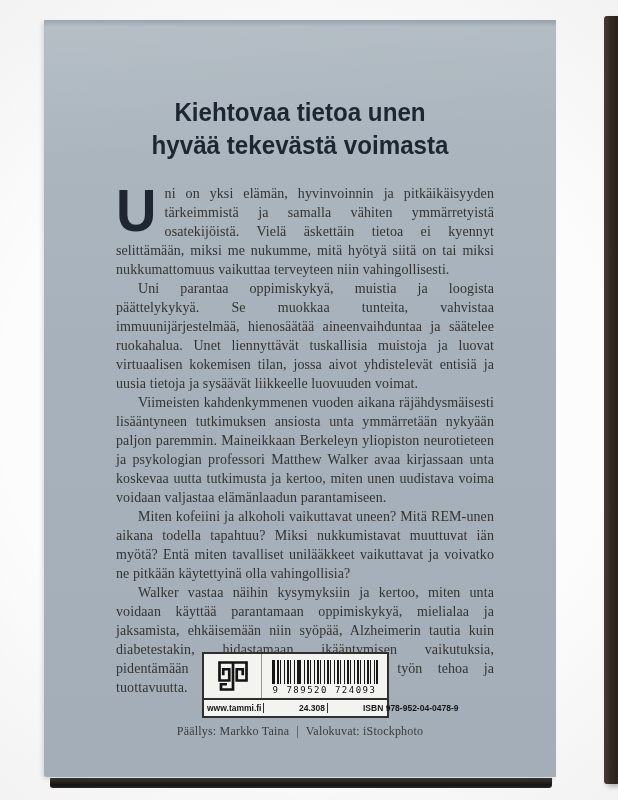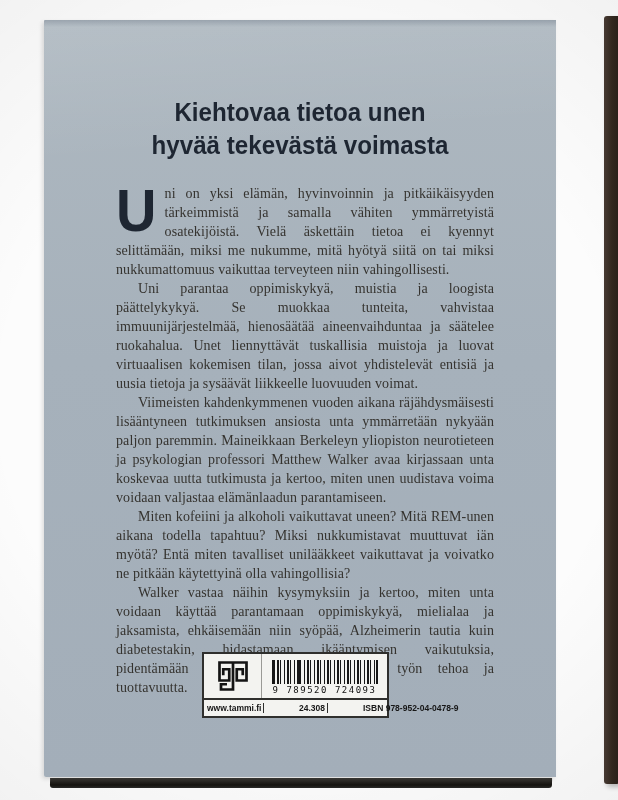--- a/index.html
+++ b/index.html
@@ -164,16 +164,19 @@
             <div class="ean-digits">9 789520 724093</div>
           </div>
         </div>
         <div class="barcode-bottom">
           <div class="bc-cell bc-site">www.tammi.fi</div>
           <div class="bc-cell bc-code">24.308</div>
           <div class="bc-cell bc-isbn">ISBN 978-952-04-0478-9</div>
         </div>
       </div>
 
+      <div class="credits">
+        <span>Päällys: Markko Taina</span><span class="sep">|</span><span>Valokuvat: iStockphoto</span>
+      </div>
 
     </div>
   </div>
 </div>
 
 </body></html>

